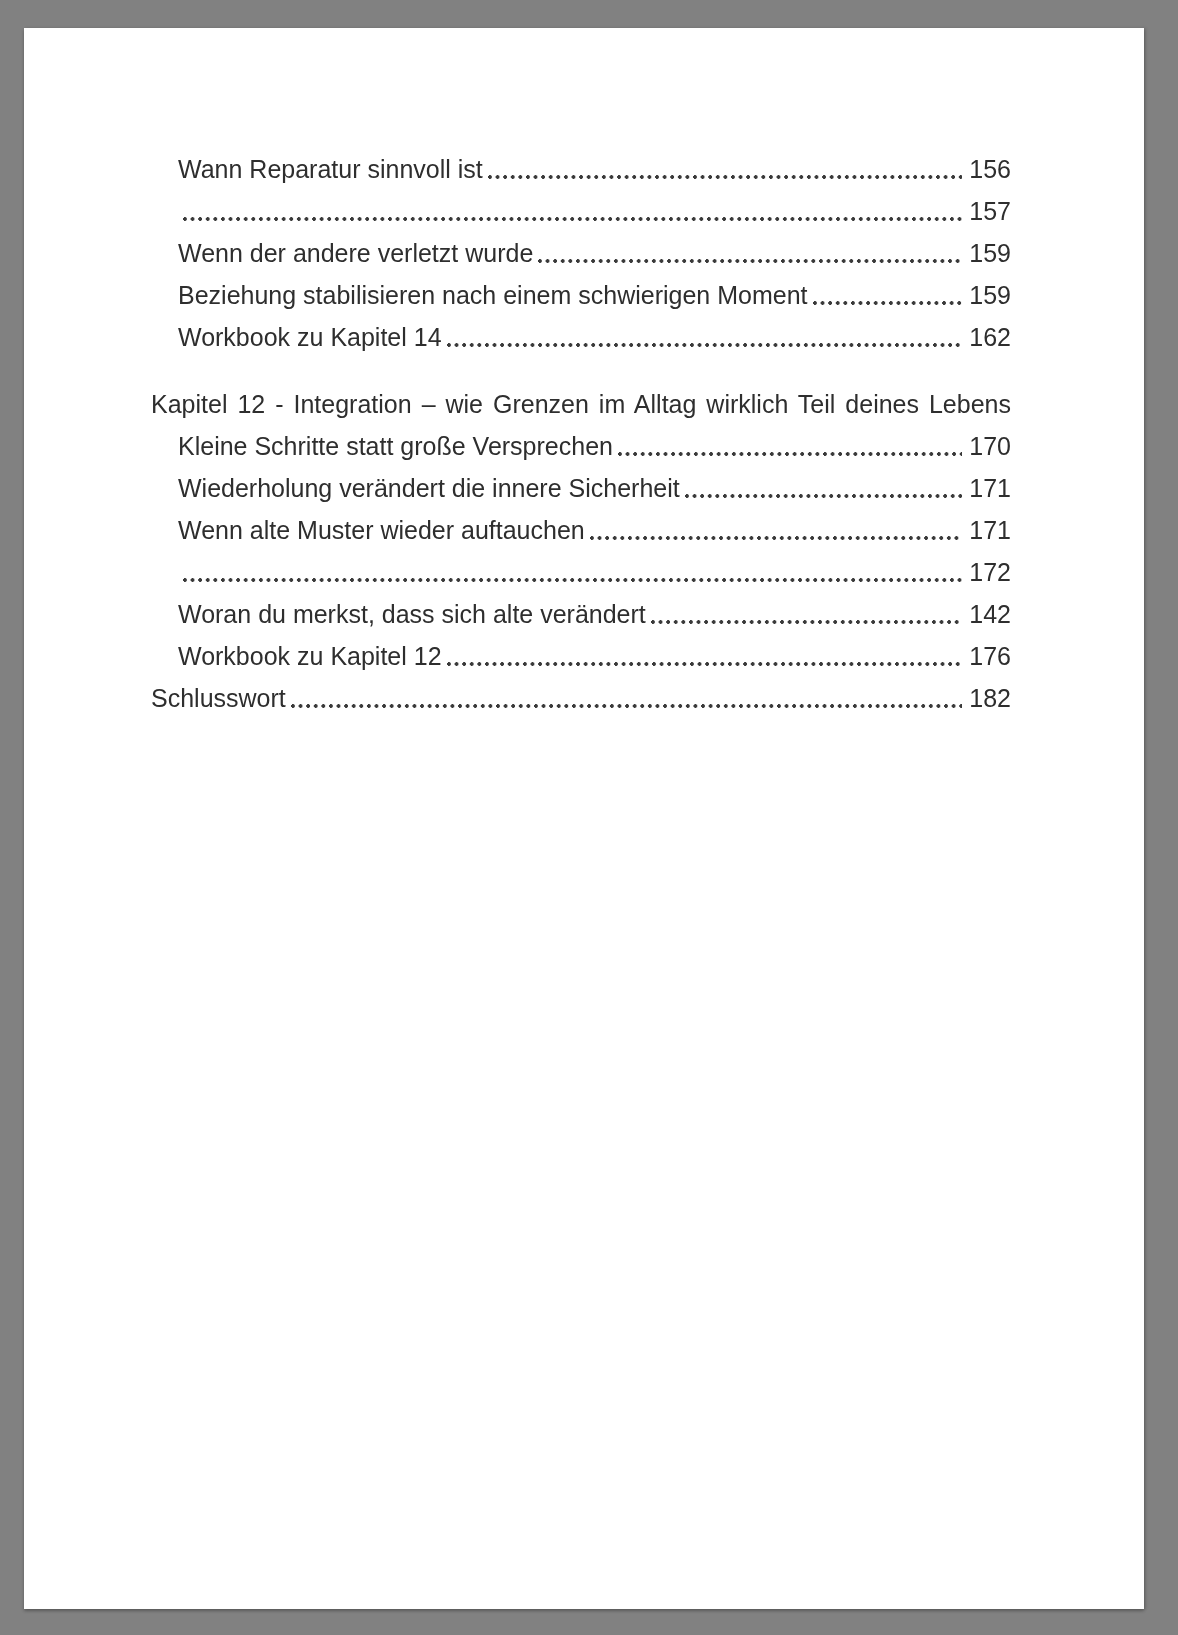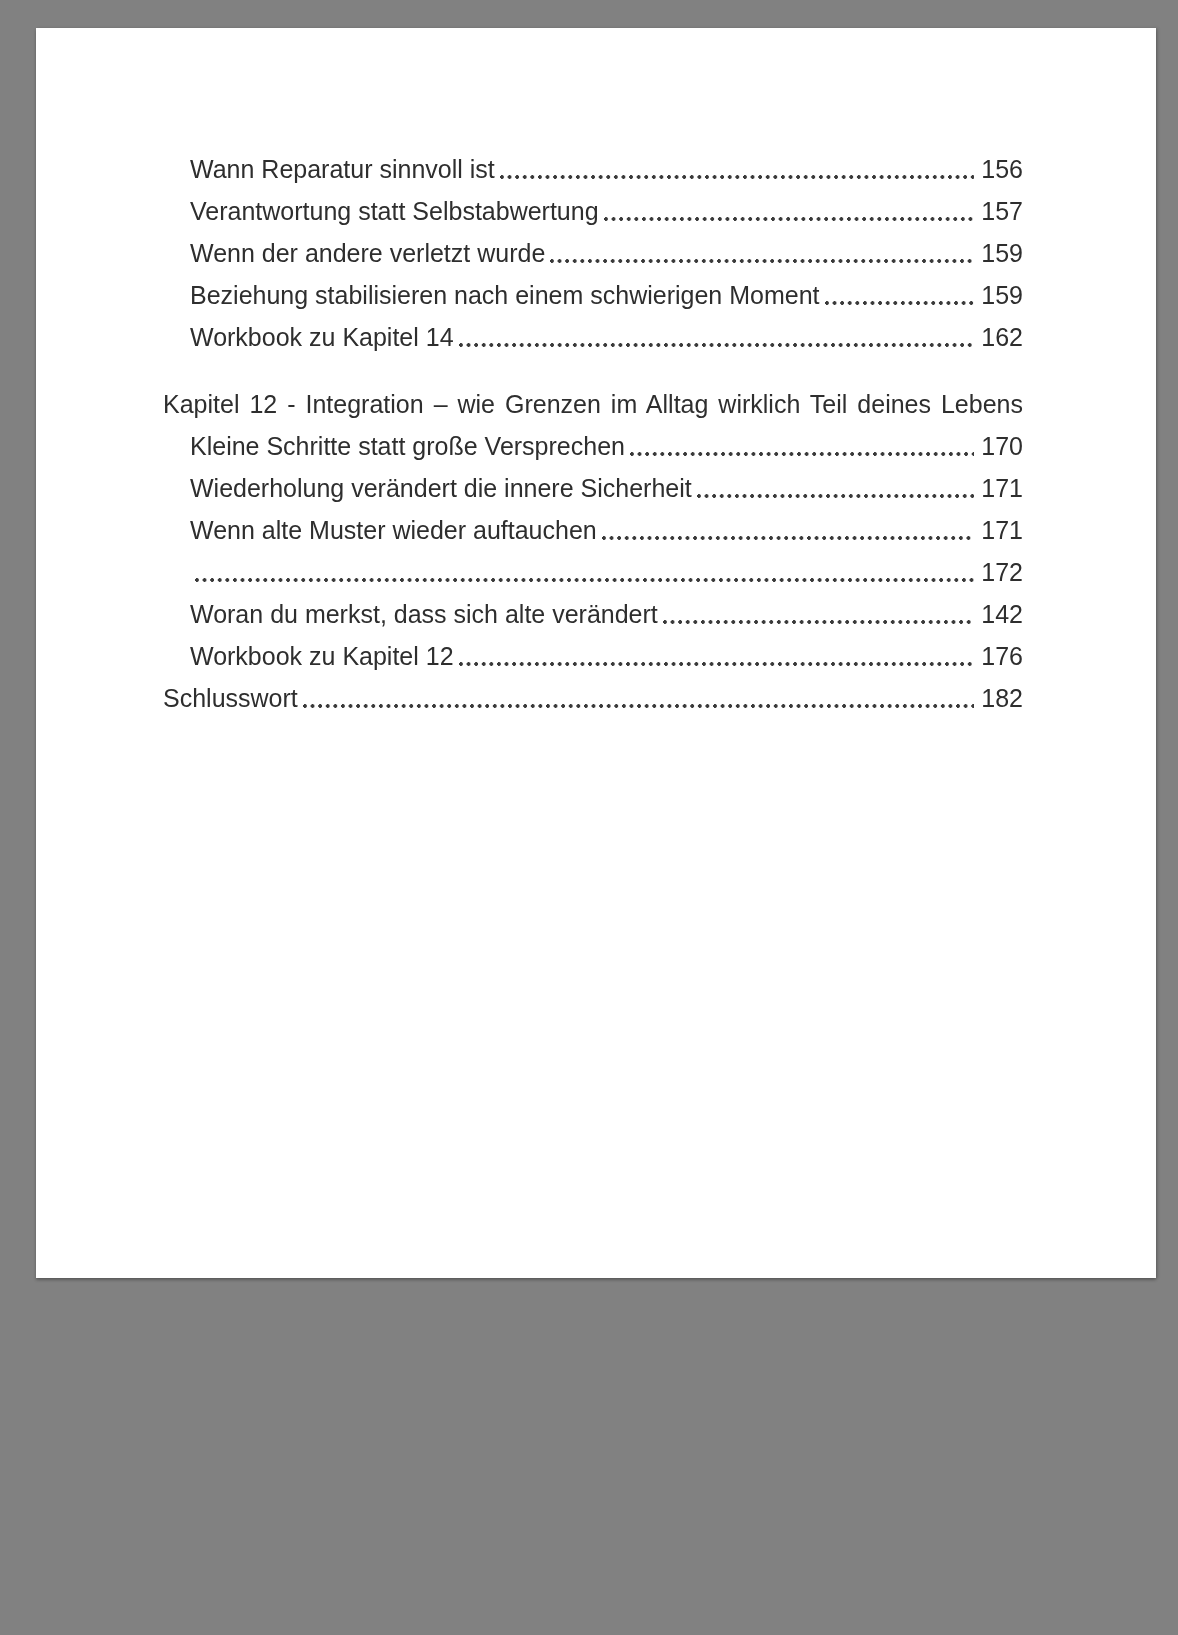--- a/index.html
+++ b/index.html
@@ -10,24 +10,24 @@
     overflow: hidden;
   }
 
   body {
     background: #818181;
     font-family: "Liberation Sans", "DejaVu Sans", sans-serif;
   }
 
   .paper {
     position: absolute;
-    left: 36px;
+    left: 24px;
     top: 28px;
     width: 1120px;
-    height: 1250px;
+    height: 1581px;
     background: #ffffff;
     box-shadow: 0 2px 3px rgba(0,0,0,0.28), 2px 0 3px rgba(0,0,0,0.12);
     padding: 124px 133px 0 127px;
   }
 
   .toc {
     color: #2e2e2e;
     font-size: 25px;
     line-height: 35px;
   }
@@ -80,21 +80,20 @@
   <div class="toc-entry level-1">
     <div class="toc-row">
       <span class="toc-label">Wann Reparatur sinnvoll ist</span>
       <span class="leader"></span>
       <span class="page-num">156</span>
     </div>
   </div>
 
   <div class="toc-entry level-1">
     <div class="toc-row">
-      <span class="toc-label">Verantwortung statt Selbstabwertung</span>
       <span class="leader"></span>
       <span class="page-num">157</span>
     </div>
   </div>
 
   <div class="toc-entry level-1">
     <div class="toc-row">
       <span class="toc-label">Wenn der andere verletzt wurde</span>
       <span class="leader"></span>
       <span class="page-num">159</span>

